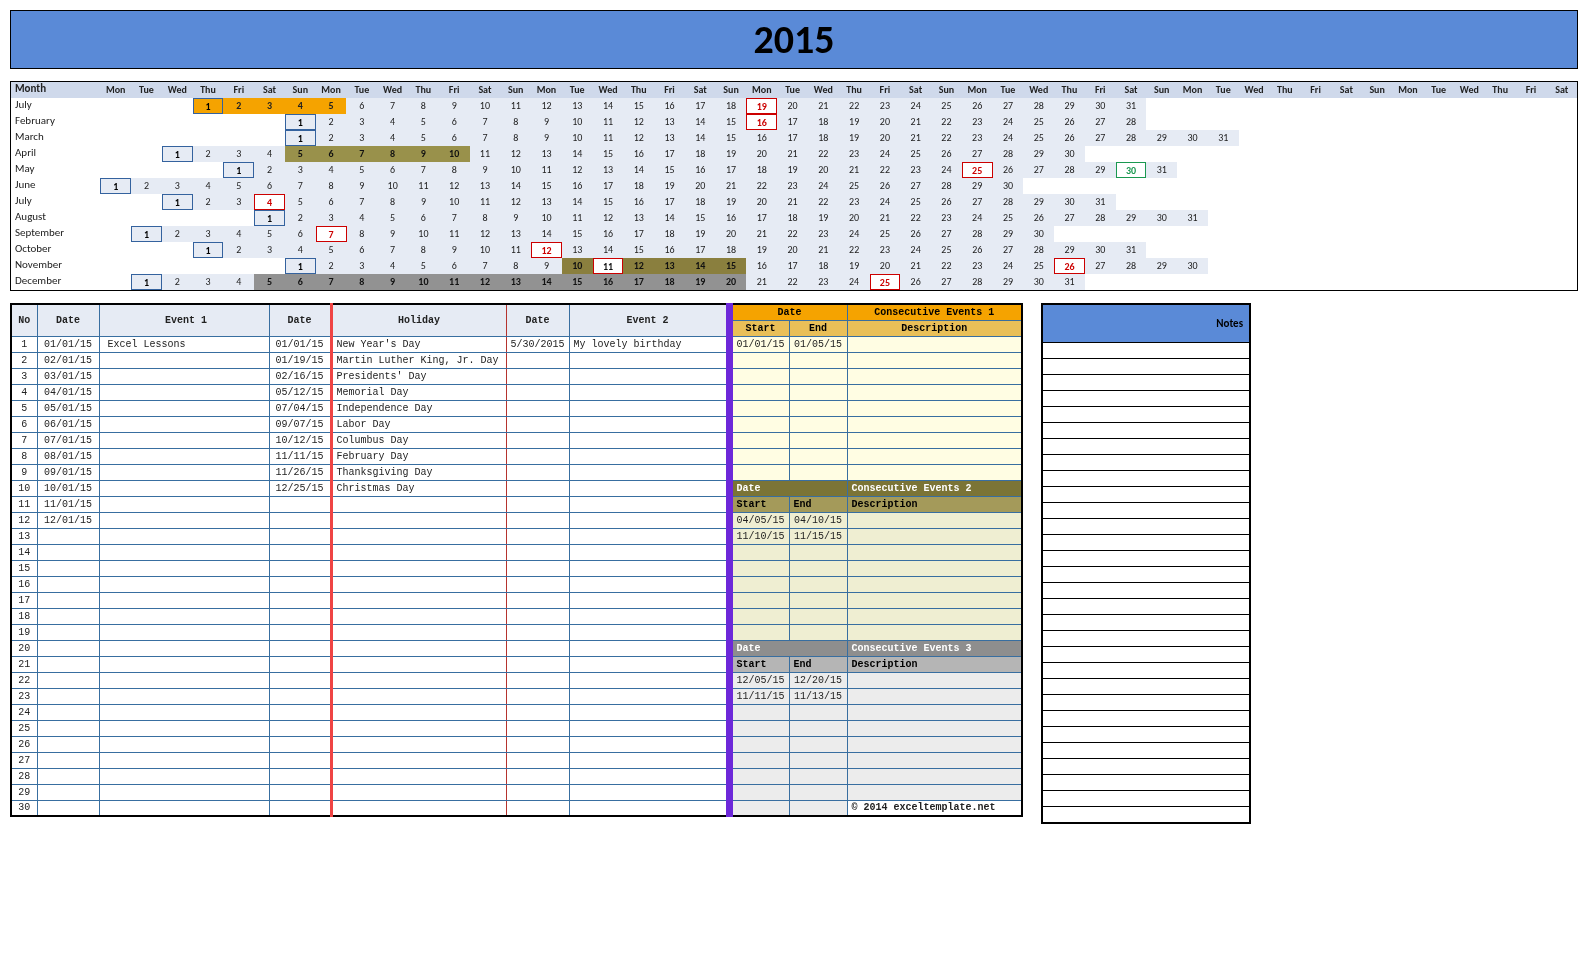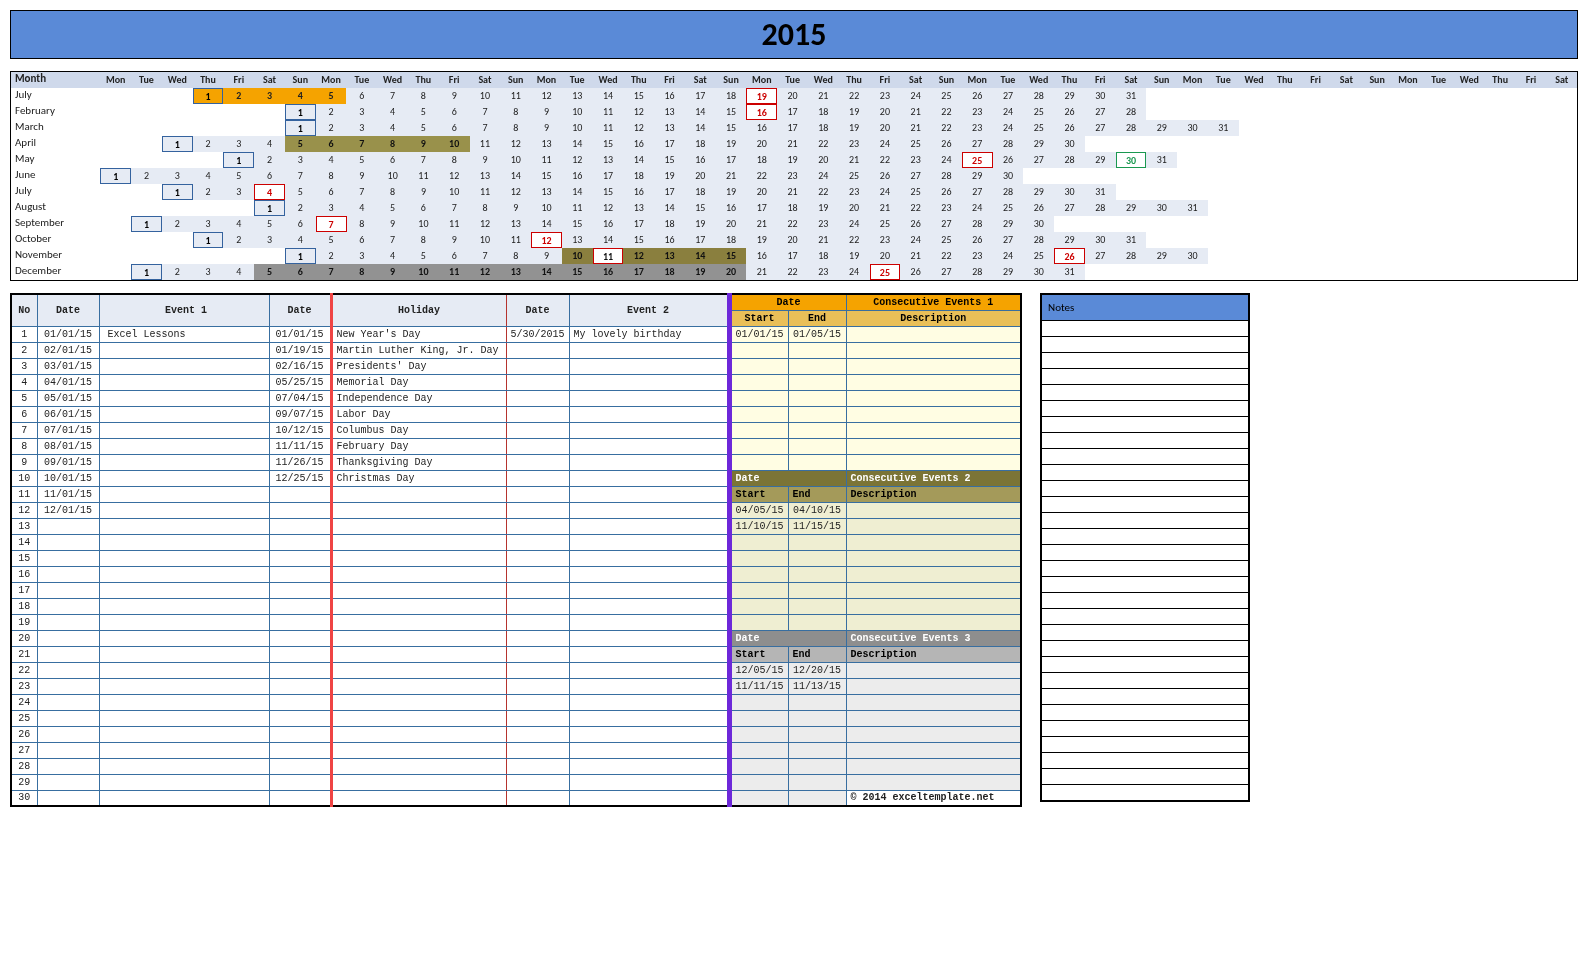--- a/index.html
+++ b/index.html
@@ -1,17 +1,17 @@
 <!DOCTYPE html>
 <html><head>
 <meta charset="utf-8">
 <style>
   * { box-sizing: border-box; }
   body { margin: 0; padding: 10px; font-family: Calibri, Arial, sans-serif; font-size: 11px; background: #fff; color: #222; }
-  .title-bar { background: #5a8ad7; border: 1px solid #000; color: #000; font-size: 32px; font-weight: bold; text-align: center; padding: 4px 0; margin-bottom: 12px; }
+  .title-bar { background: #5a8ad7; border: 1px solid #000; color: #000; font-size: 40px; font-weight: bold; text-align: center; padding: 4px 0; margin-bottom: 12px; }
   .calendar { border: 1px solid #000; margin-bottom: 12px; }
   .cal-row { display: flex; align-items: stretch; height: 16px; }
   .cal-month { width: 90px; padding-left: 4px; font-weight: normal; border-right: 1px solid transparent; }
   .cal-head .cal-month { font-weight: bold; background: #cfd9eb; }
   .cal-head { background: #cfd9eb; font-weight: bold; }
   .cal-cell { width: 31px; text-align: center; font-size: 10px; line-height: 16px; }
   .shade { background: #e6ebf4; }
   .first-box { border: 1px solid #34629e; font-weight: bold; color: #000; }
   .red-box { border: 1.5px solid #c00; color: #c00; font-weight: bold; }
   .green-box { border: 1.5px solid #1a9850; color: #1a9850; font-weight: bold; }
@@ -23,37 +23,37 @@
   .bottom-wrap { display: flex; gap: 18px; align-items: flex-start; }
   .events-table { border: 2px solid #000; border-collapse: collapse; font-family: Liberation Mono, monospace; }
   .events-table th, .events-table td { border: 1px solid #386ea0; padding: 1px 4px; height: 16px; font-size: 10px; text-align: left; }
   .events-table th { background: #e6ebf4; font-weight: bold; text-align: center; }
   .events-table td.num { text-align: center; width: 26px; }
   .events-table td.date, .events-table th.date { width: 62px; text-align: center; }
   .events-table td.ev1, .events-table th.ev1 { width: 170px; padding-left: 8px; }
   .events-table td.hol, .events-table th.hol { width: 175px; border-left: 3px solid #ef4444; border-right: 1px solid #b5332e; }
   .events-table td.hdate, .events-table th.hdate { width: 62px; text-align: center; border-left: 1px solid #b5332e; }
   .events-table td.ev2d, .events-table th.ev2d { width: 62px; text-align: center; border-left: 1px solid #1e7a42; }
-  .events-table td.ev2, .events-table th.ev2 { width: 160px; border-left: 1px solid #1e7a42; border-right: 5px solid #6d28d9; }
+  .events-table td.ev2, .events-table th.ev2 { width: 160px; border-left: 1px solid #1e7a42; border-right: 7px solid #6d28d9; }
   .events-table td.ce-start, .events-table td.ce-end { width: 58px; text-align: center; background: #fffde3; }
   .events-table td.ce-desc { width: 175px; background: #fffde3; }
 
   .ce-hdr1a { background: #f5a300 !important; color:#000; font-weight:bold; text-align:center; }
   .ce-hdr1b { background: #e9bf58 !important; color:#000; font-weight:bold; text-align:center; }
   .ce-hdr2a { background: #7b7436 !important; color:#fff; font-weight:bold; text-align:center; }
   .ce-hdr2b { background: #a49a5a !important; color:#000; font-weight:bold; text-align:center; }
   .ce-hdr3a { background: #8e8e8e !important; color:#fff; font-weight:bold; text-align:center; }
   .ce-hdr3b { background: #b5b5b5 !important; color:#000; font-weight:bold; text-align:center; }
   .ce-fill2 { background: #efeed2 !important; }
   .ce-fill3 { background: #ececec !important; }
 
   .cprt { text-align: right; font-weight: bold; background: #fff !important; font-size: 9px; }
 
   .notes-table { border: 2px solid #000; border-collapse: collapse; width: 210px; }
-  .notes-table th { background: #5a8ad7; color: #000; font-weight: normal; text-align: left; padding: 6px 6px; font-size: 11px; border: 1px solid #000; }
+  .notes-table th { background: #5a8ad7; color: #000; font-weight: bold; text-align: right; padding: 12px 6px; font-size: 11px; border: 1px solid #000; }
   .notes-table td { border: 1px solid #000; height: 16px; }
 
 </style>
 </head>
 <body>
 
 <div class="title-bar">2015</div>
 
 <div class="calendar" id="calendar">
     <div class="cal-row cal-head">
@@ -773,21 +773,21 @@
           <td class="ev2d"></td>
           <td class="ev2"></td>
           <td class="ce-start "></td>
           <td class="ce-end "></td>
           <td class="ce-desc "></td>
         </tr>
         <tr>
           <td class="num">4</td>
           <td class="date">04/01/15</td>
           <td class="ev1"></td>
-          <td class="hdate">05/25/15</td>
+          <td class="hdate">05/12/15</td>
           <td class="hol">Memorial Day</td>
           <td class="ev2d"></td>
           <td class="ev2"></td>
           <td class="ce-start "></td>
           <td class="ce-end "></td>
           <td class="ce-desc "></td>
         </tr>
         <tr>
           <td class="num">5</td>
           <td class="date">05/01/15</td>

